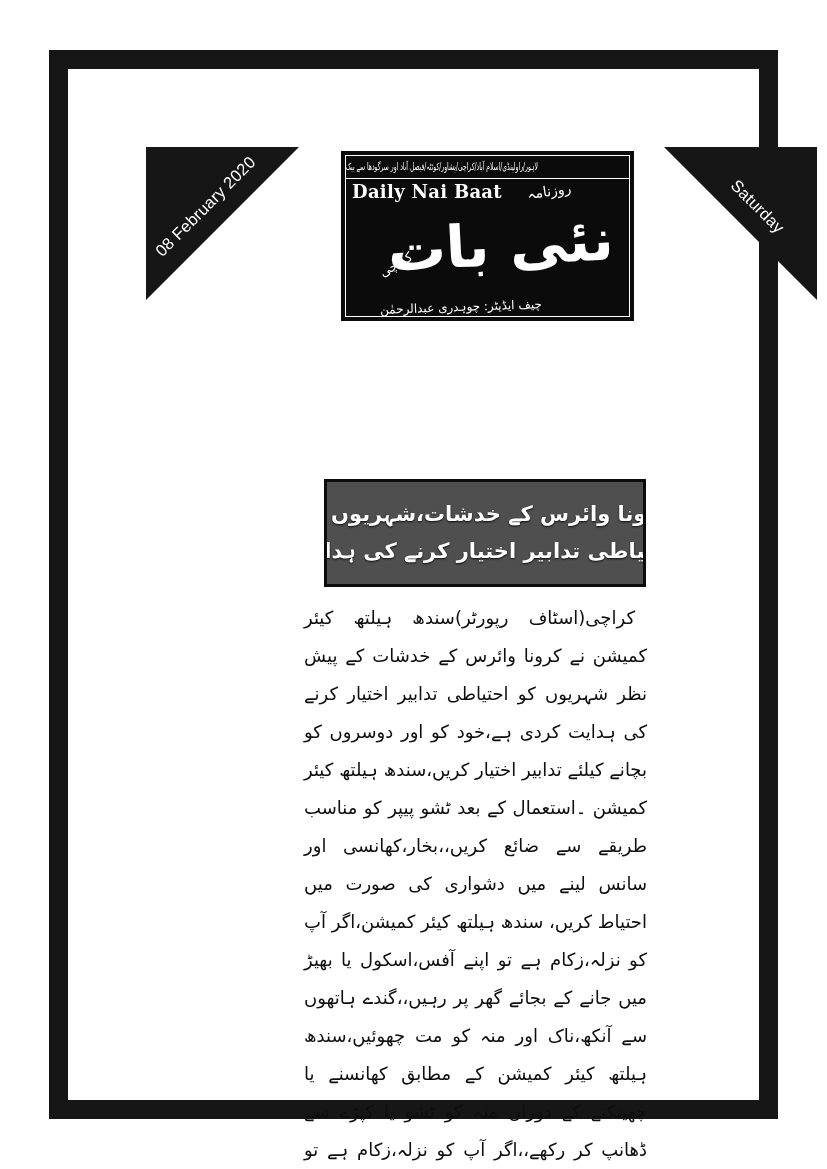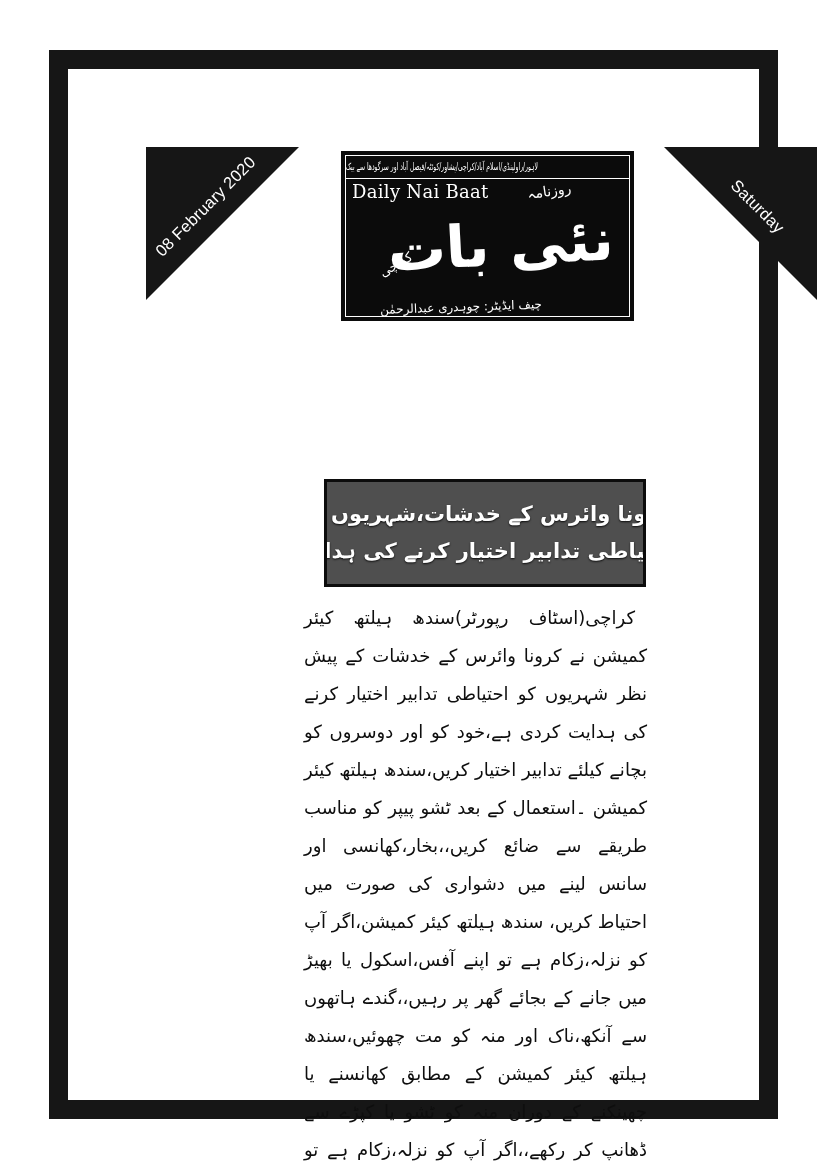--- a/index.html
+++ b/index.html
@@ -49,21 +49,21 @@
     direction:rtl; text-align:center;
     font-family:"DejaVu Sans", sans-serif;
     font-size:10px; line-height:22px; height:23px;
     white-space:nowrap; overflow:hidden;
   }
   .cities-strip span { display:inline-block; transform:scaleX(.6); transform-origin:center; white-space:nowrap; }
   .masthead-main { position:relative; flex:1; }
   .title-en {
     position:absolute; left:6px; top:2px;
     font-family:"DejaVu Serif", serif;
-    font-weight:normal; font-size:18px; letter-spacing:0.3px;
+    font-weight:bold; font-size:18px; letter-spacing:0.3px;
   }
   .daily-ur {
     position:absolute; right:58px; top:4px;
     font-family:"DejaVu Sans", sans-serif;
     font-size:14px; transform:rotate(-8deg);
   }
   .title-ur {
     position:absolute; right:2px; left:28px; top:18px; bottom:24px;
     display:flex; align-items:center; justify-content:center;
     font-family:"DejaVu Sans", sans-serif;

